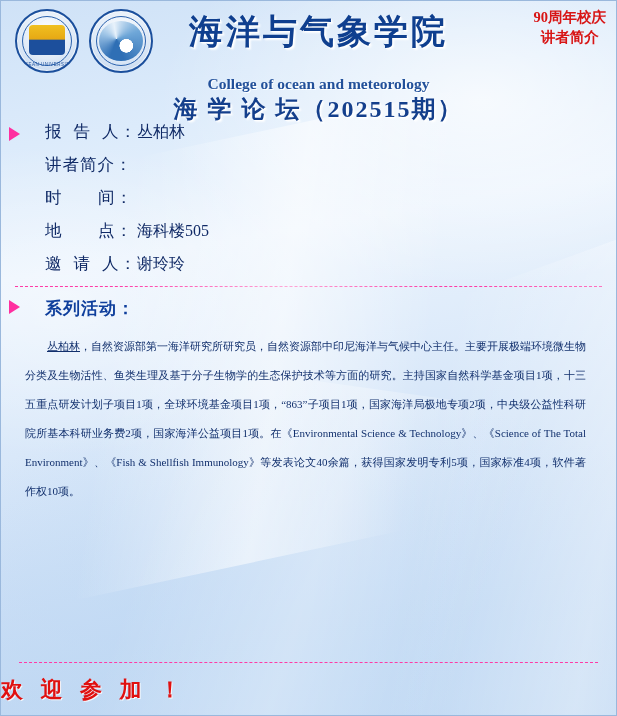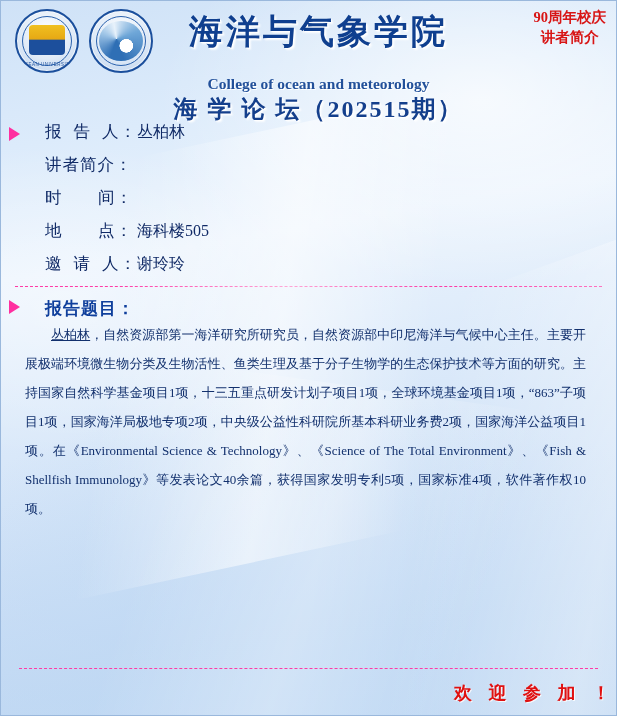--- a/index.html
+++ b/index.html
@@ -178,47 +178,48 @@
   .bio-head {
     font-family: "Liberation Serif", serif;
     font-weight: bold;
     font-size: 17px;
     color: #0f3f9c;
     padding-left: 26px;
     letter-spacing: 1px;
   }
   .mk-2 { top: 13px; }
   .bio-body {
+    margin-top: 12px;
     padding: 0 8px 0 6px;
     font-family: "Liberation Serif", serif;
-    font-size: 13px;
+    font-size: 11px;
     line-height: 29px;
     color: #12306d;
     text-align: justify;
     text-justify: inter-ideograph;
     text-indent: 2em;
   }
   .uline { text-decoration: underline; }
 
   
   .footer {
     position: absolute;
     left: 0; right: 0; bottom: 0;
     padding: 0 0 10px 0;
   }
   .dashed-bottom {
     margin: 0 18px 12px 18px;
     border-top: 1px dashed #ff3aa6;
     height: 0;
   }
   .welcome {
-    text-align: right;
-    font-family: "Liberation Serif", serif;
-    font-weight: bold;
-    font-size: 18px;
+    text-align: left;
+    font-family: "Liberation Serif", serif;
+    font-weight: bold;
+    font-size: 22px;
     letter-spacing: 6px;
     color: #e01010;
     text-shadow: 1px 1px 0 rgba(255,255,255,0.8);
   }
 </style>
 </head>
 <body>
 
 <div id="poster">
 
@@ -291,21 +292,21 @@
         <span>人：</span>
       </div>
       <div class="val">谢玲玲</div>
     </div>
   </div>
 
   <div class="dashed"></div>
 
   <div class="bio-wrap">
     <div class="marker mk-2"></div>
-    <div class="bio-head">报告题目：</div>
+    <div class="bio-head">系列活动：</div>
     <div class="bio-body">
       <span class="uline">丛柏林</span><span>，自然资源部第一海洋研究所研究员，自然资源部中印尼海洋与气候中心主任。主要开展极端环境微生物分类及生物活性、鱼类生理及基于分子生物学的生态保护技术等方面的研究。主持国家自然科学基金项目1项，十三五重点研发计划子项目1项，全球环境基金项目1项，“863”子项目1项，国家海洋局极地专项2项，中央级公益性科研院所基本科研业务费2项，国家海洋公益项目1项。在《Environmental Science &amp; Technology》、《Science of The Total Environment》、《Fish &amp; Shellfish Immunology》等发表论文40余篇，获得国家发明专利5项，国家标准4项，软件著作权10项。</span>
     </div>
   </div>
 
   <div class="footer">
     <div class="dashed-bottom"></div>
     <div class="welcome">欢 迎 参 加 ！</div>
   </div>
 

